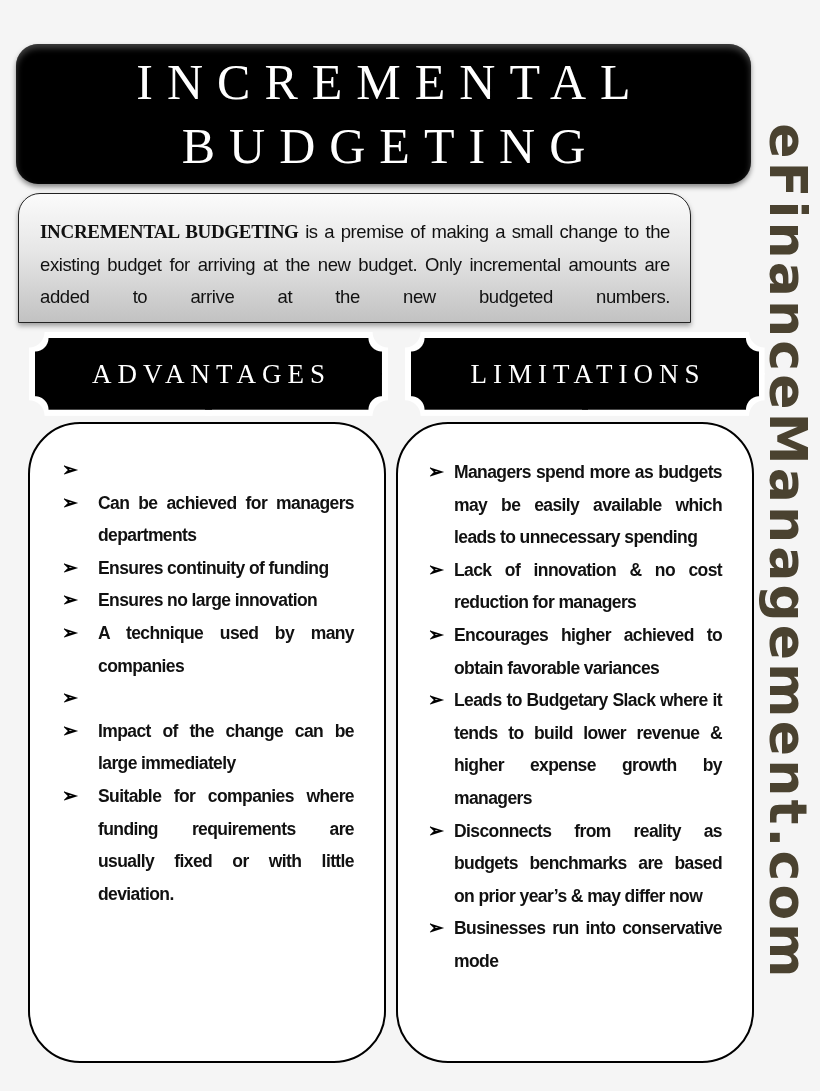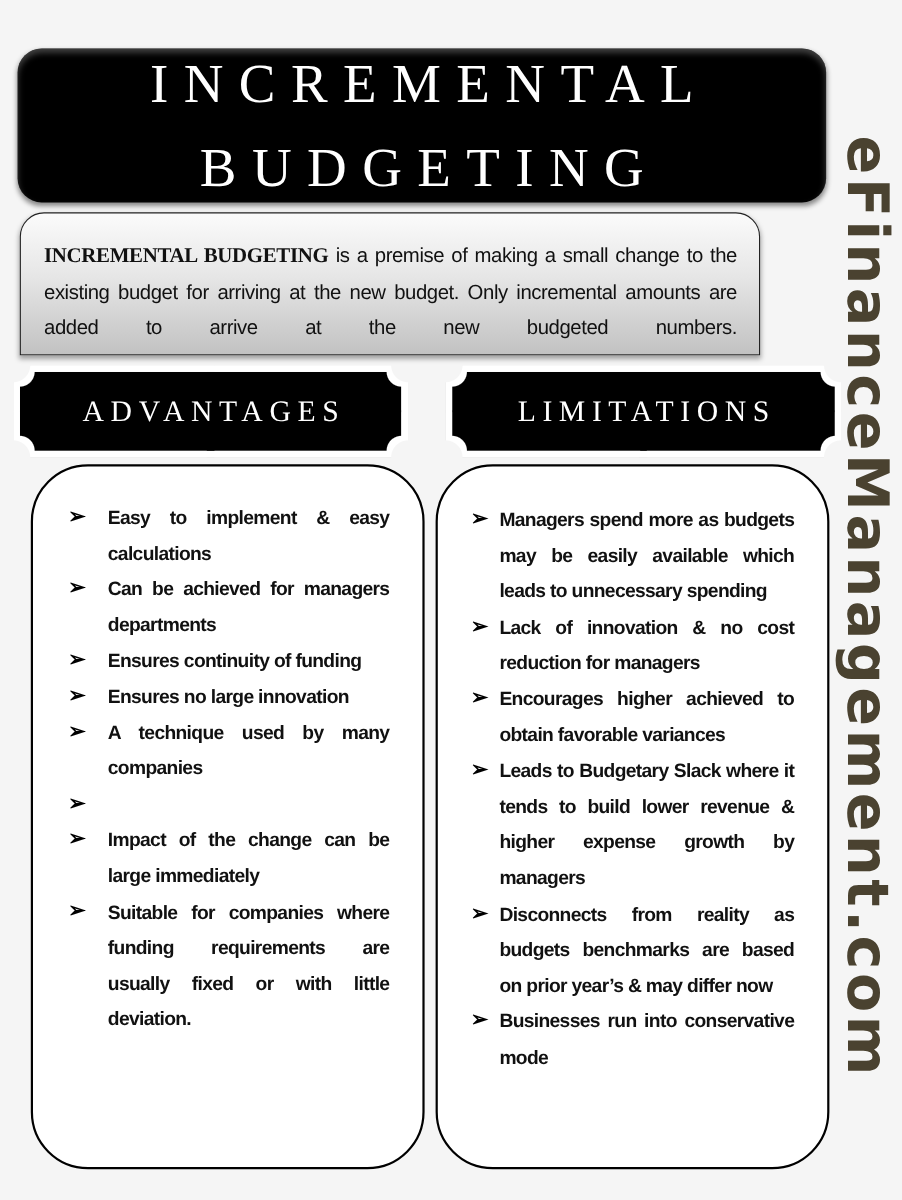--- a/index.html
+++ b/index.html
@@ -21,21 +21,21 @@
       left: 16px;
       top: 44px;
       width: 735px;
       height: 140px;
       background: #000;
       border-radius: 22px;
       box-shadow: 0 3px 5px rgba(0,0,0,0.45), inset 0 4px 6px rgba(120,120,120,0.55);
       display: flex;
       flex-direction: column;
       align-items: center;
-      justify-content: space-between;
+      justify-content: center;
     }
     .title-line {
       color: #fff;
       font-family: "Liberation Serif", "DejaVu Serif", serif;
       font-size: 50px;
       letter-spacing: 14px;
       line-height: 64px;
       text-indent: 14px;
       white-space: nowrap;
     }
@@ -71,21 +71,21 @@
       letter-spacing: -0.3px;
     }
 
     
     .banner {
       position: absolute;
       top: 332px;
       height: 84px;
       box-sizing: border-box;
     }
-    .banner-left { left: 12px; width: 359px; }
+    .banner-left { left: 29px; width: 359px; }
     .banner-right { left: 405px; width: 360px; }
     .banner .plate-outer {
       position: absolute; inset: 0;
       background: #fff;
       filter: drop-shadow(0 2px 2px rgba(0,0,0,0.35));
       -webkit-mask:
         radial-gradient(circle 16px at 0 0, transparent 15px, #000 16px) top left / 51% 51% no-repeat,
         radial-gradient(circle 16px at 100% 0, transparent 15px, #000 16px) top right / 51% 51% no-repeat,
         radial-gradient(circle 16px at 0 100%, transparent 15px, #000 16px) bottom left / 51% 51% no-repeat,
         radial-gradient(circle 16px at 100% 100%, transparent 15px, #000 16px) bottom right / 51% 51% no-repeat;
@@ -214,21 +214,20 @@
 <div class="banner banner-right">
   <div class="plate-outer"></div>
   <div class="plate-inner"></div>
   <div class="banner-label">LIMITATIONS</div>
 </div>
 
 <div class="list-box list-box-left">
   <ul class="bullet-list">
     <li class="bullet-item">
         <span class="bullet-glyph">➢</span>
-        <span class="bullet-text">Easy to implement &amp; easy calculations</span>
       </li>
     <li class="bullet-item">
         <span class="bullet-glyph">➢</span>
         <span class="bullet-text">Can be achieved for managers departments</span>
       </li>
     <li class="bullet-item">
         <span class="bullet-glyph">➢</span>
         <span class="bullet-text">Ensures continuity of funding</span>
       </li>
     <li class="bullet-item">

